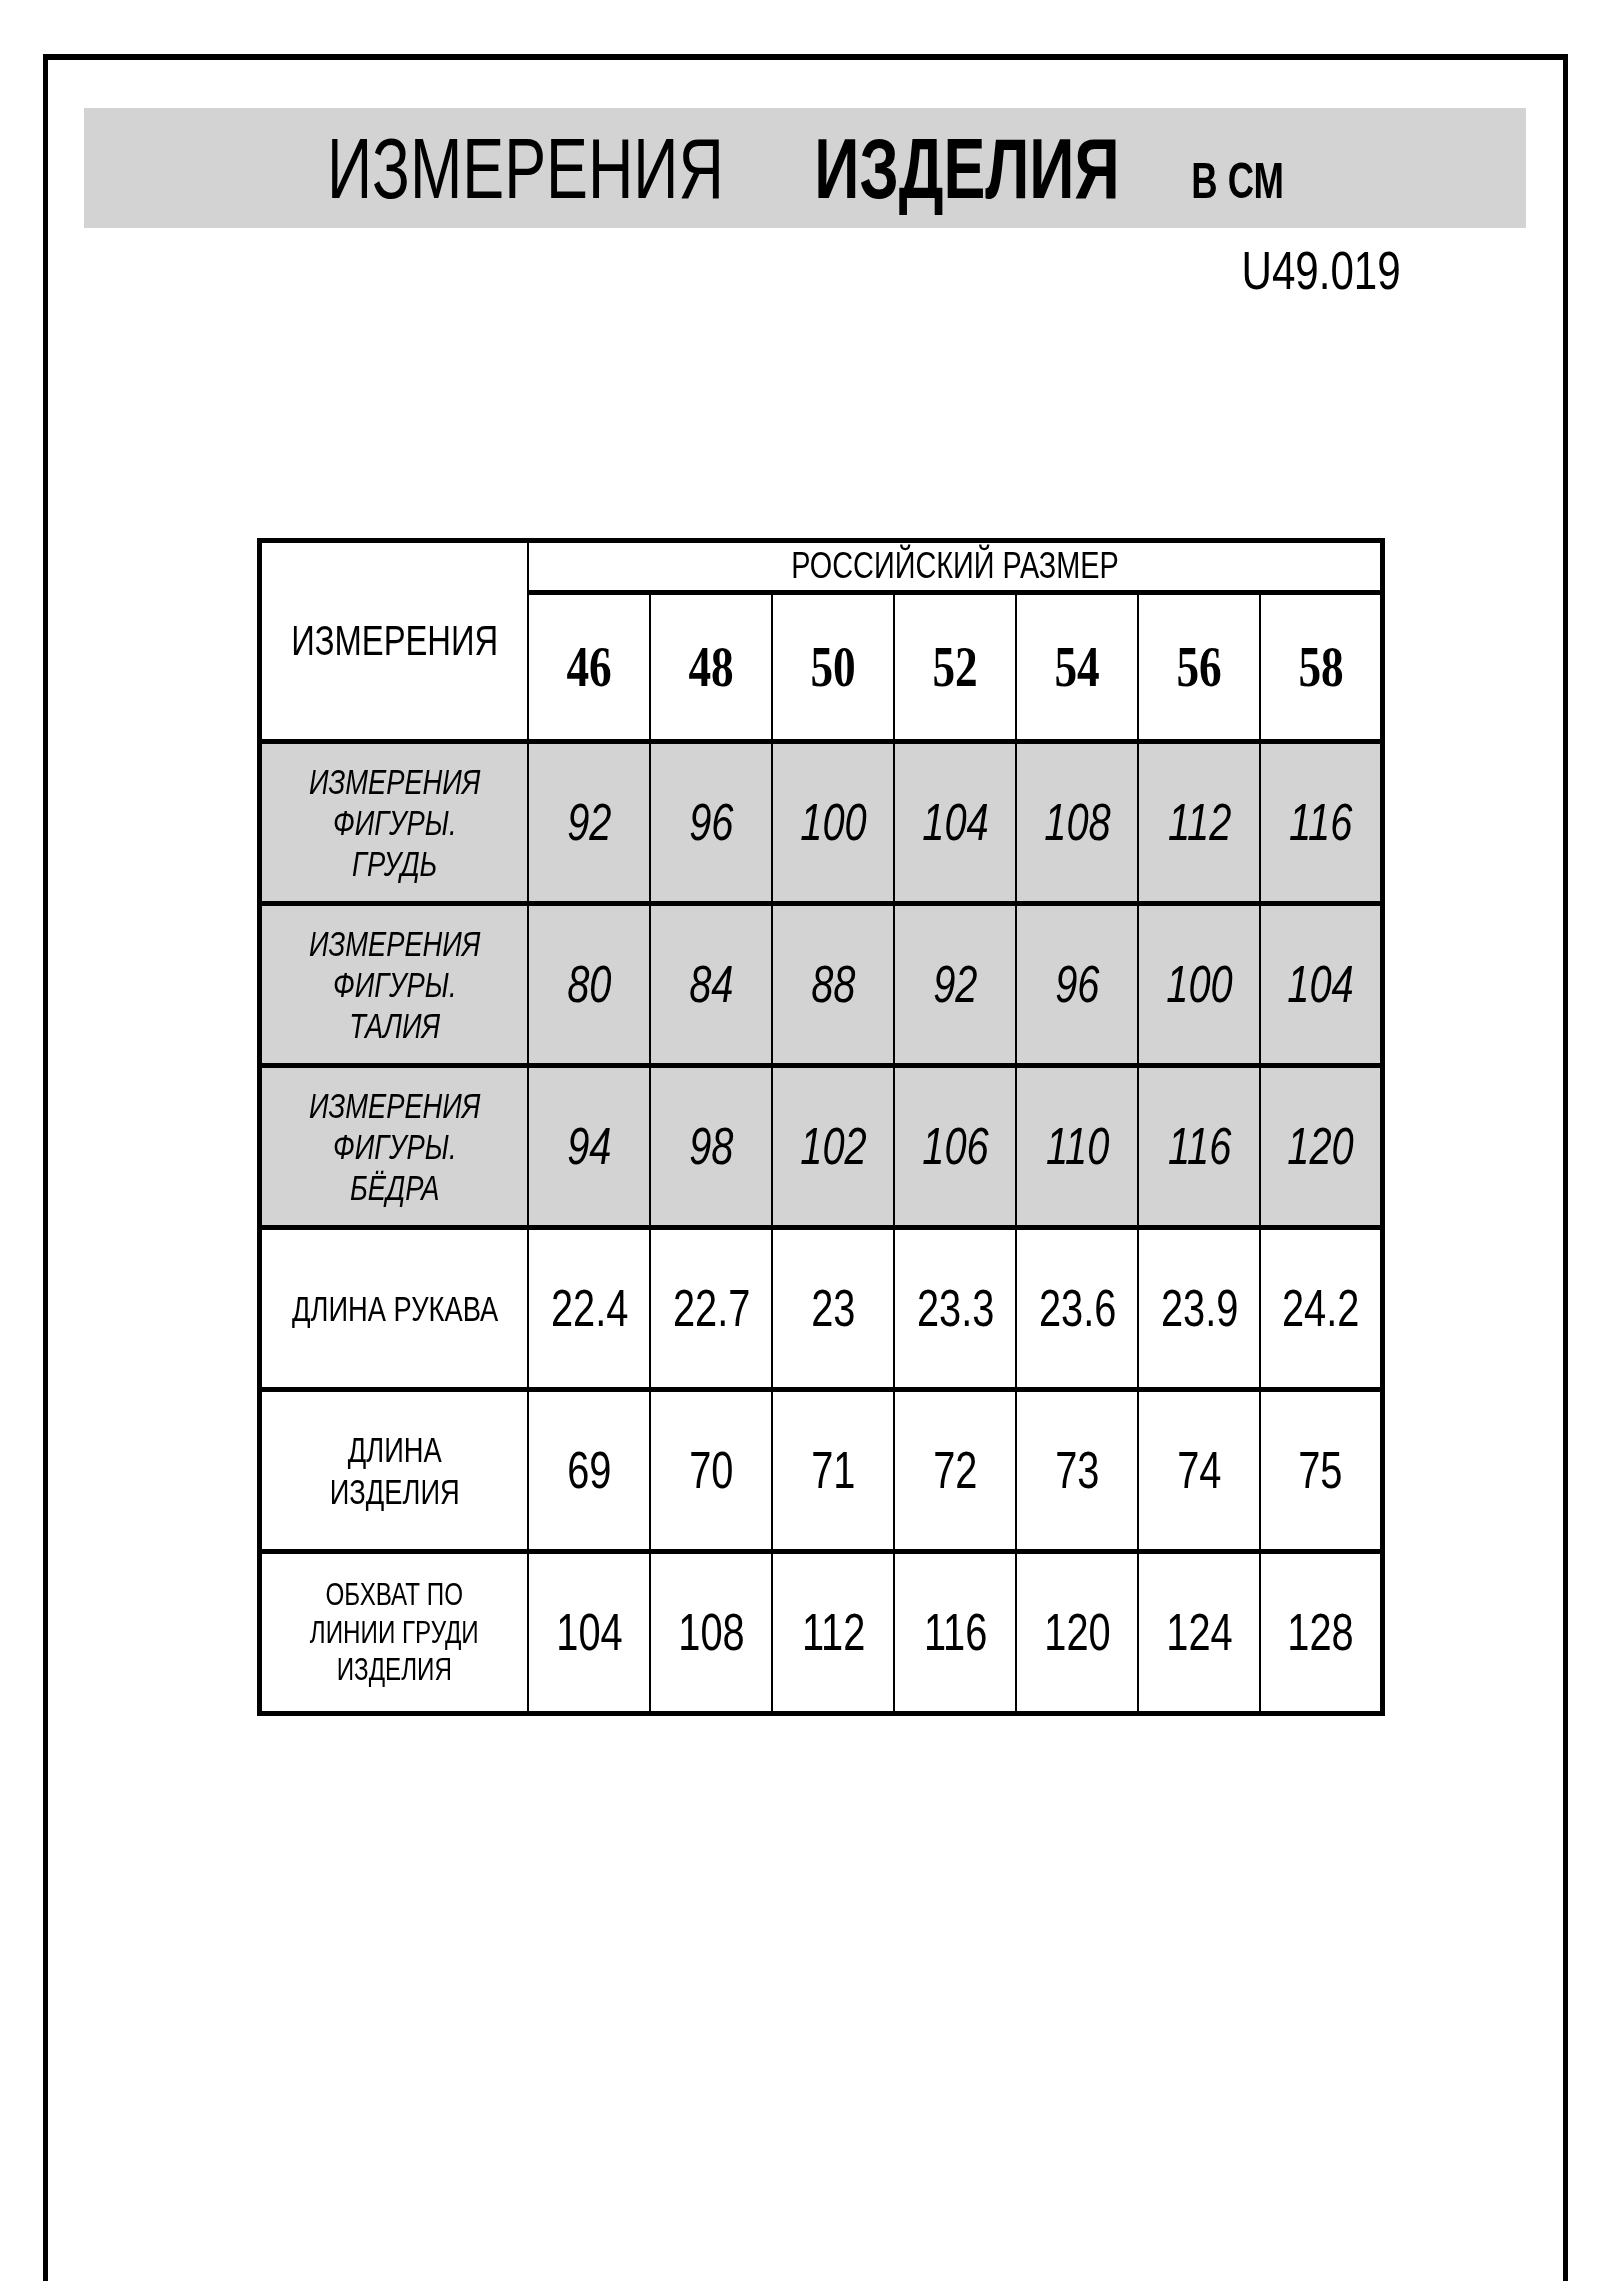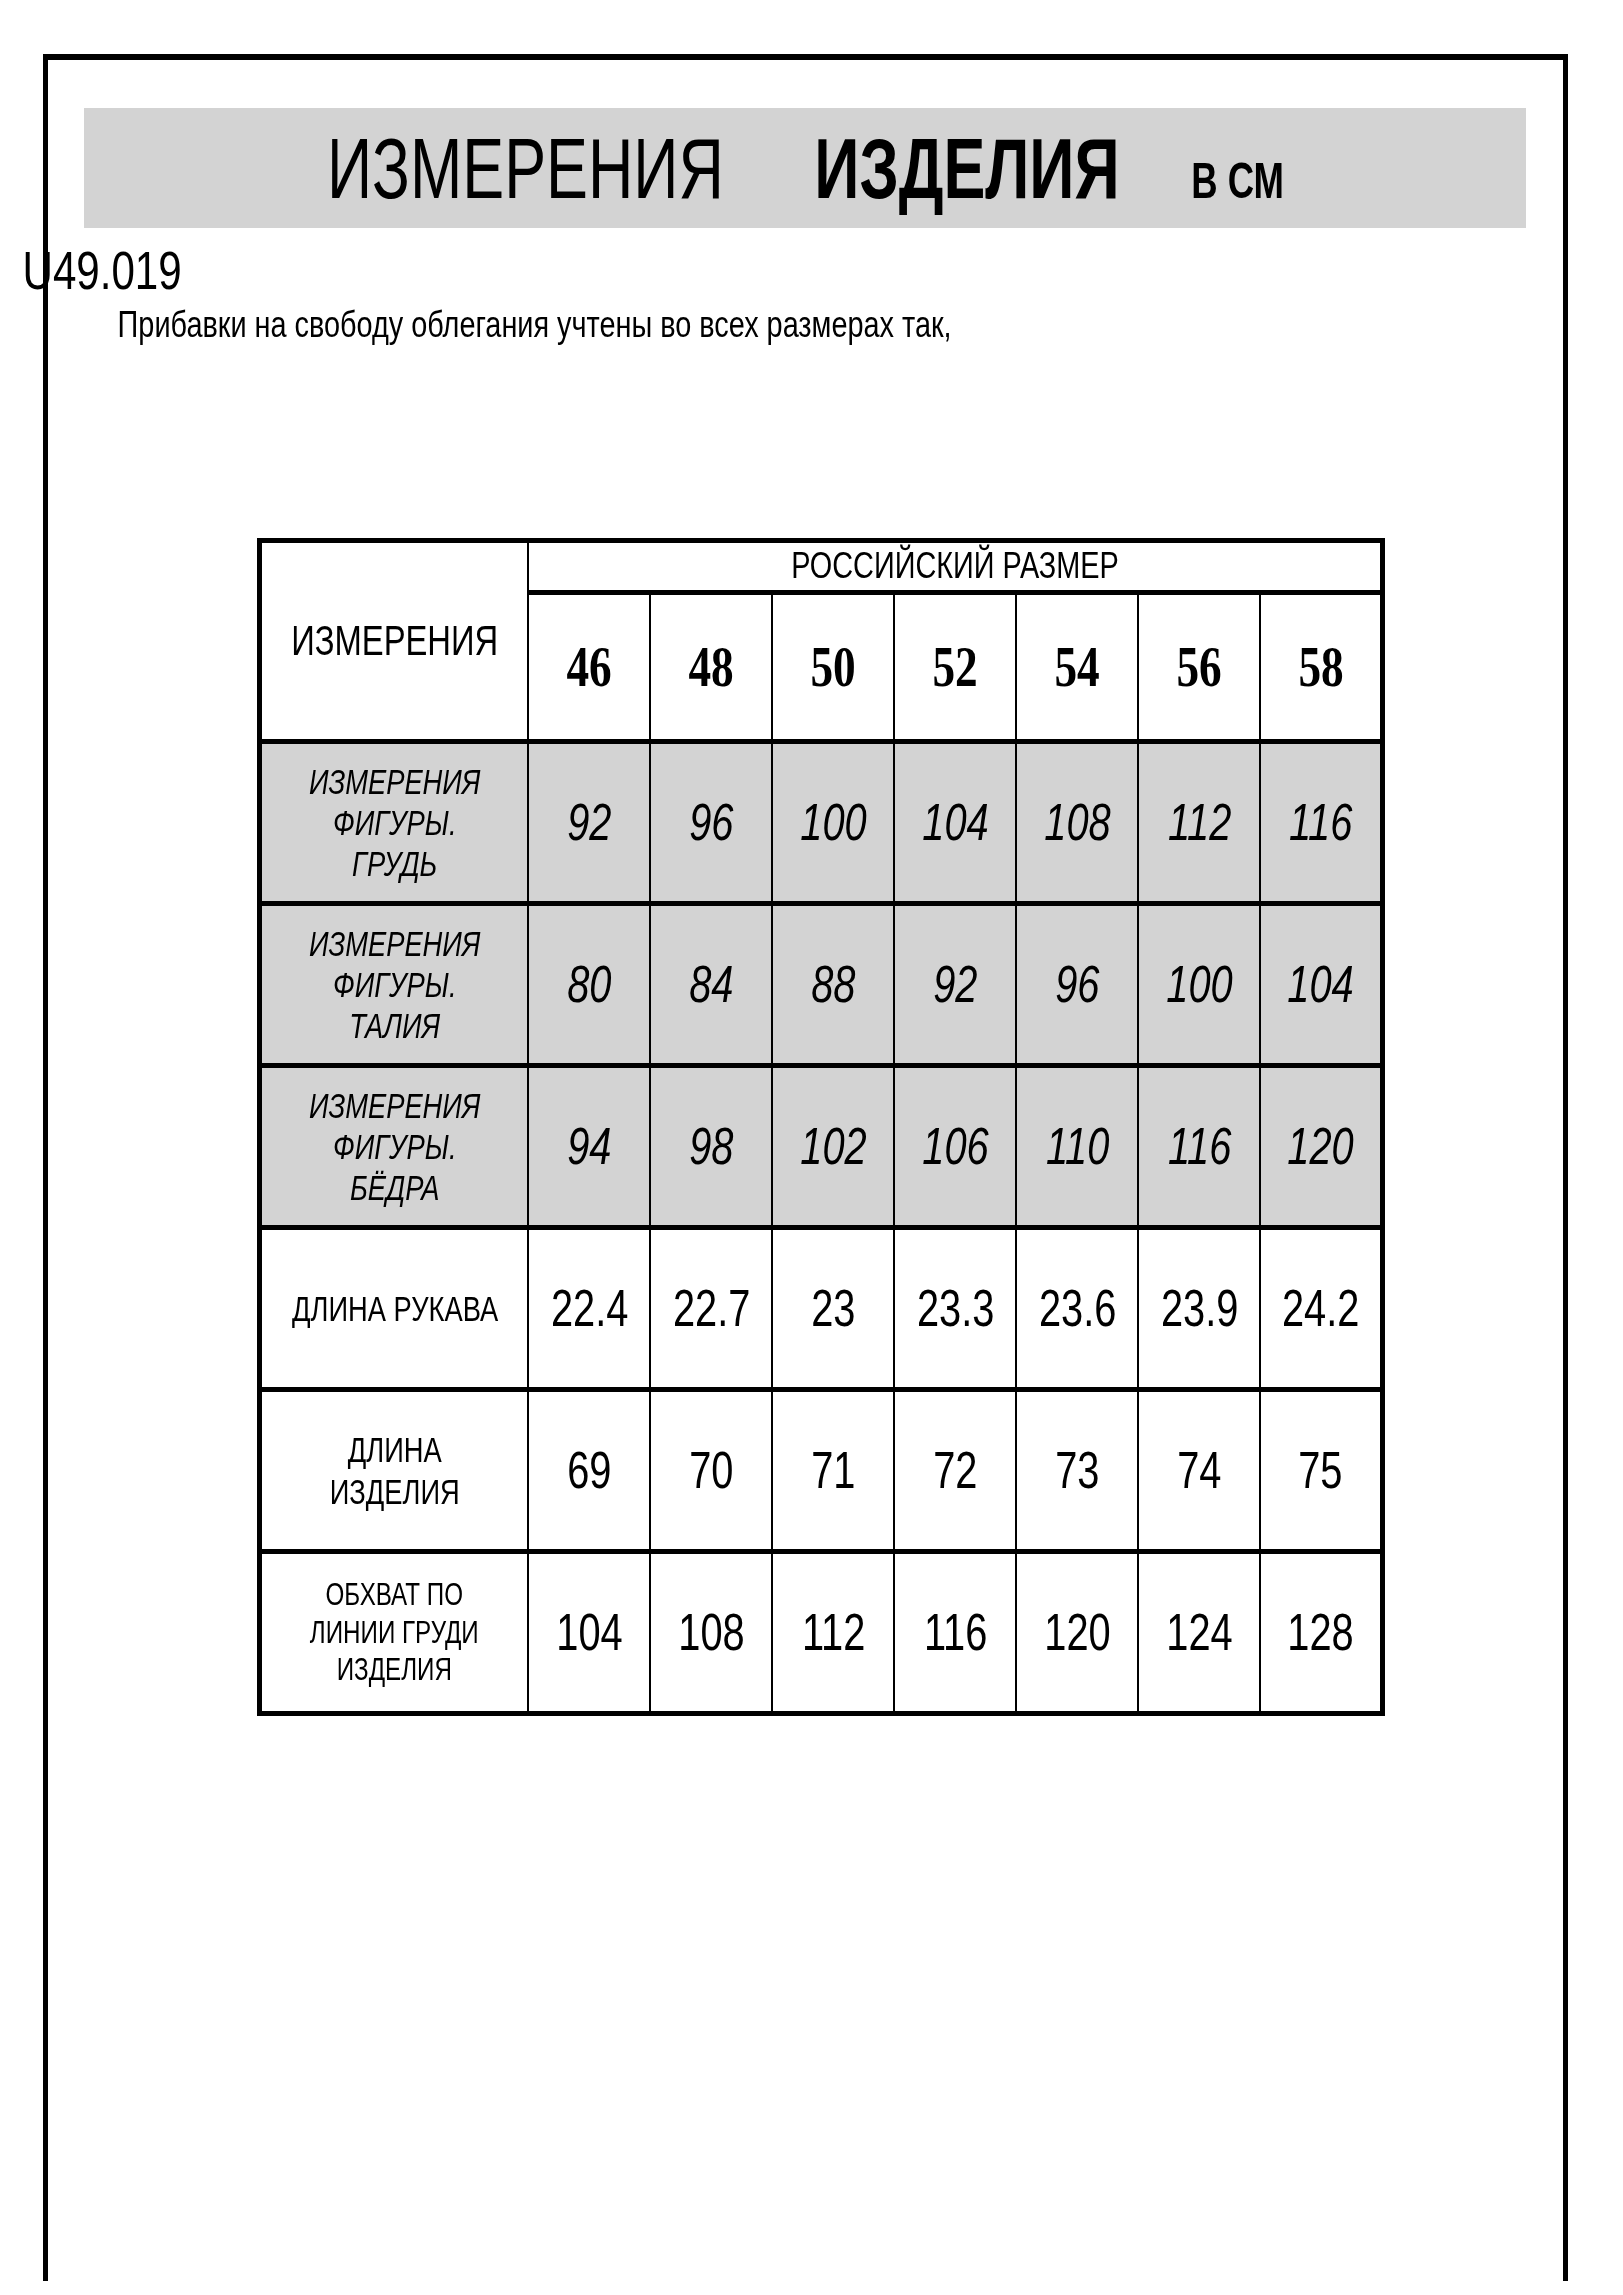--- a/index.html
+++ b/index.html
@@ -19,21 +19,21 @@
     background:#d3d3d3;display:flex;align-items:center;justify-content:center;
   }
   .band-inner{
     display:flex;align-items:baseline;white-space:nowrap;
     transform:scaleX(0.73);transform-origin:center;
   }
   .t-w1{font-size:86px;line-height:1;}
   .t-w2{font-size:86px;line-height:1;font-weight:bold;margin-left:124px;}
   .t-unit{font-size:50px;line-height:1;font-weight:bold;margin-left:98px;}
   
-  .intro{position:absolute;left:0;top:239px;width:1423px;text-align:left;}
+  .intro{position:absolute;left:0;top:239px;width:1423px;text-align:right;}
   .code-line{font-size:54px;line-height:63px;}
   .desc-line{font-size:37px;line-height:46px;}
   .cx{display:inline-block;transform:scaleX(0.78);transform-origin:center;}
   
   table.size-table{
     position:absolute;left:257px;top:538px;
     border-collapse:collapse;table-layout:fixed;
     border:5.2px solid #000;
   }
   .size-table th,.size-table td{
@@ -64,21 +64,20 @@
 <div class="band">
   <div class="band-inner">
     <span class="t-w1">ИЗМЕРЕНИЯ</span>
     <span class="t-w2">ИЗДЕЛИЯ</span>
     <span class="t-unit">В СМ</span>
   </div>
 </div>
 
 <div class="intro">
   <div class="code-line"><span class="cx">U49.019</span></div>
-  <div class="desc-line"><span class="cx">Прибавки на свободу облегания учтены во всех размерах так,</span></div>
 </div>
 
 <table class="size-table">
   <colgroup>
     <col class="c-label">
     <col class="c-size">
       <col class="c-size">
       <col class="c-size">
       <col class="c-size">
       <col class="c-size">

